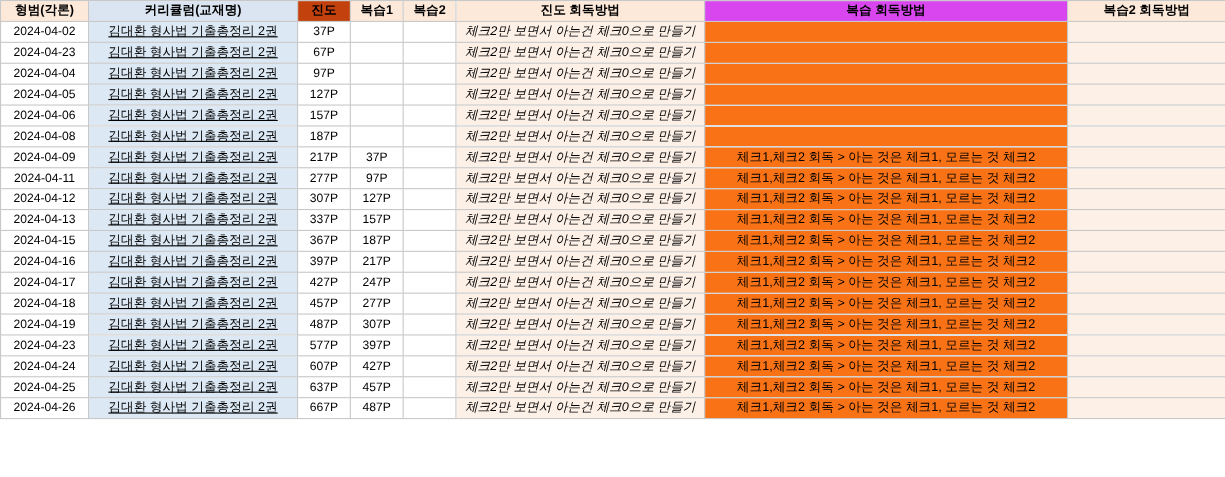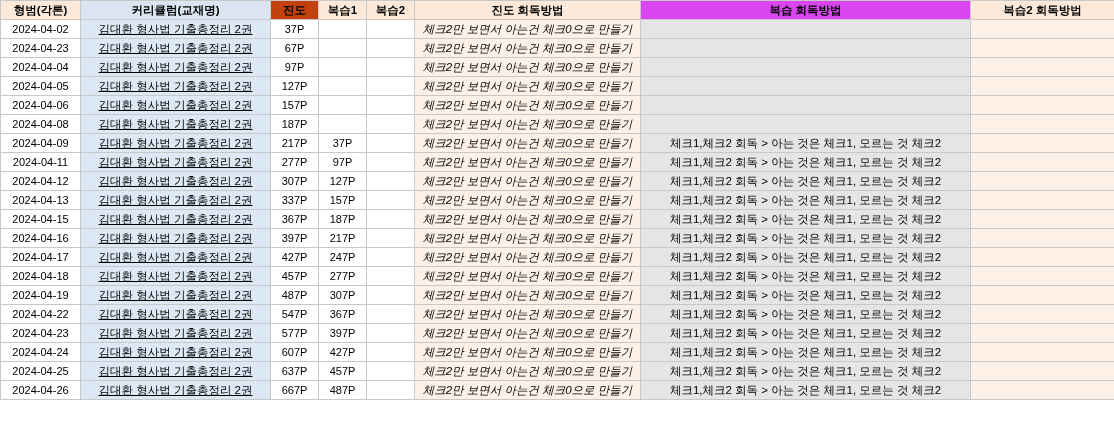--- a/index.html
+++ b/index.html
@@ -47,21 +47,21 @@
   th.h-revm   { background: #d946ef; margin-top: 28px; }
   th.h-rev2m  { background: #fde9d9; }
 
   
   td.c-date   { background: #ffffff; }
   td.c-curri  { background: #dce9f5; }
   td.c-prog   { background: #ffffff; }
   td.c-rev1   { background: #ffffff; }
   td.c-rev2   { background: #ffffff; }
   td.c-progm  { background: #fdf0e7; font-style: italic; }
-  td.c-revm   { background: #e5e5e5; }
+  td.c-revm   { background: #f97316; }
   td.c-rev2m  { background: #fdf0e7; }
 
   
   col.w-date  { width: 80px; }
   col.w-curri { width: 190px; }
   col.w-prog  { width: 48px; }
   col.w-rev1  { width: 48px; }
   col.w-rev2  { width: 48px; }
   col.w-progm { width: 226px; }
   col.w-revm  { width: 330px; }
@@ -243,30 +243,20 @@
         <td class="c-date">2024-04-19</td>
         <td class="c-curri">김대환 형사법 기출총정리 2권</td>
         <td class="c-prog">487P</td>
         <td class="c-rev1">307P</td>
         <td class="c-rev2"></td>
         <td class="c-progm">체크2만 보면서 아는건 체크0으로 만들기</td>
         <td class="c-revm">체크1,체크2 회독 &gt; 아는 것은 체크1, 모르는 것 체크2</td>
         <td class="c-rev2m"></td>
       </tr>
       <tr>
-        <td class="c-date">2024-04-22</td>
-        <td class="c-curri">김대환 형사법 기출총정리 2권</td>
-        <td class="c-prog">547P</td>
-        <td class="c-rev1">367P</td>
-        <td class="c-rev2"></td>
-        <td class="c-progm">체크2만 보면서 아는건 체크0으로 만들기</td>
-        <td class="c-revm">체크1,체크2 회독 &gt; 아는 것은 체크1, 모르는 것 체크2</td>
-        <td class="c-rev2m"></td>
-      </tr>
-      <tr>
         <td class="c-date">2024-04-23</td>
         <td class="c-curri">김대환 형사법 기출총정리 2권</td>
         <td class="c-prog">577P</td>
         <td class="c-rev1">397P</td>
         <td class="c-rev2"></td>
         <td class="c-progm">체크2만 보면서 아는건 체크0으로 만들기</td>
         <td class="c-revm">체크1,체크2 회독 &gt; 아는 것은 체크1, 모르는 것 체크2</td>
         <td class="c-rev2m"></td>
       </tr>
       <tr>

